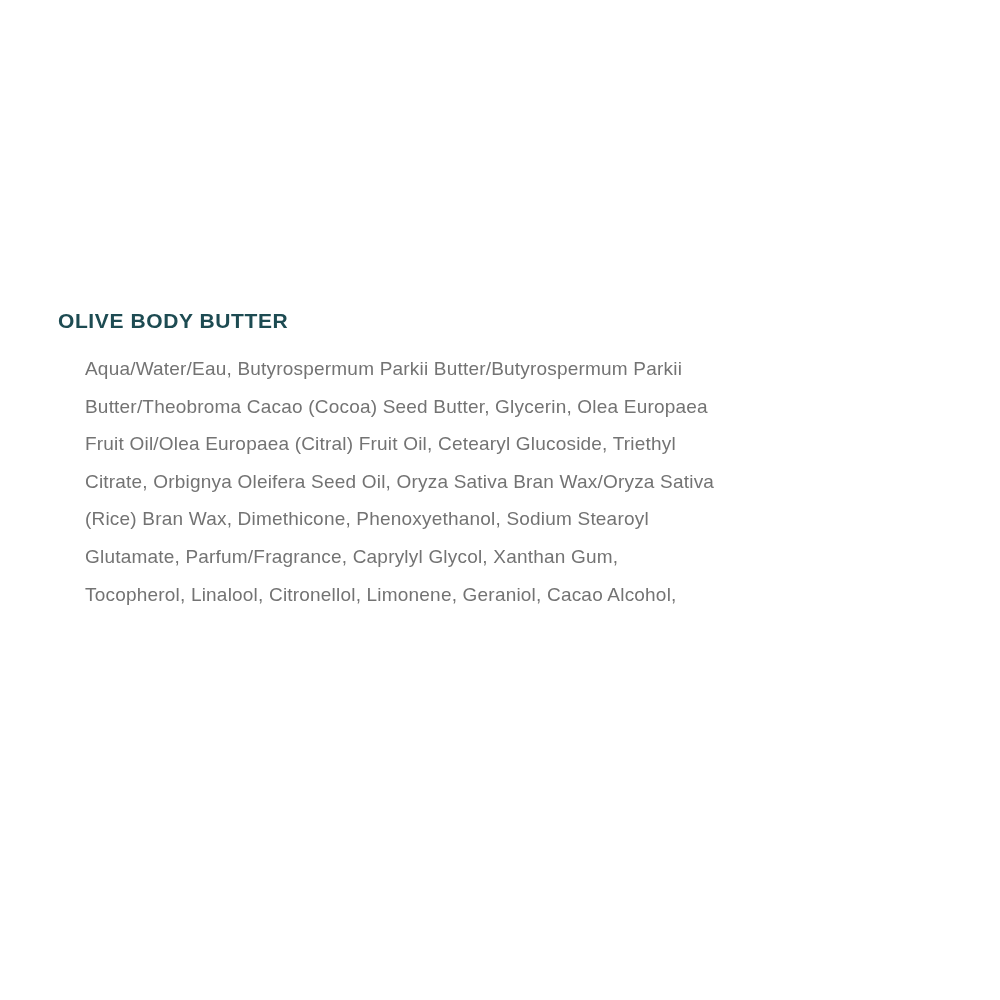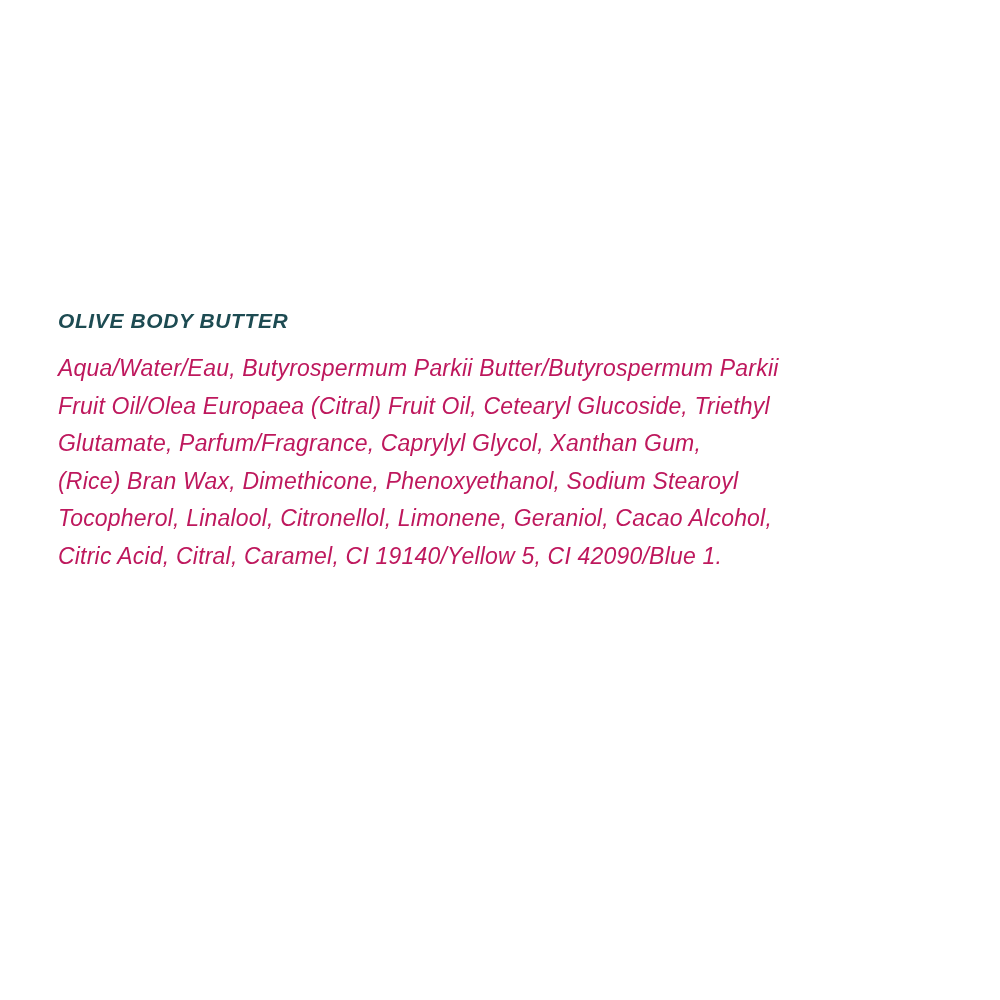--- a/index.html
+++ b/index.html
@@ -10,57 +10,58 @@
     background: #ffffff;
     font-family: "Liberation Sans", sans-serif;
     overflow: hidden;
   }
 
   .page {
     position: relative;
     width: 1000px;
     height: 1000px;
     background: #ffffff;
-    font-style: italic;
   }
 
   .ingredients-section {
     position: absolute;
     left: 58px;
     top: 308px;
     width: 885px;
   }
 
   .product-title {
     font-size: 21px;
     font-weight: 700;
     line-height: 26px;
     letter-spacing: 0.6px;
     color: #1d4b52;
     margin-bottom: 16px;
   }
 
   .ingredients .line {
-    font-size: 23px;
+    font-size: 19px;
     font-weight: 400;
     line-height: 37.6px;
     letter-spacing: 0.2px;
-    color: #be185d;
+    color: #737373;
     white-space: nowrap;
+    margin-left: 27px;
   }
 </style>
 </head>
 <body>
 
 <div class="page">
   <section class="ingredients-section">
     <h1 class="product-title">OLIVE BODY BUTTER</h1>
 
     <div class="ingredients">
       <div class="line">Aqua/Water/Eau, Butyrospermum Parkii Butter/Butyrospermum Parkii</div>
+      <div class="line">Butter/Theobroma Cacao (Cocoa) Seed Butter, Glycerin, Olea Europaea</div>
       <div class="line">Fruit Oil/Olea Europaea (Citral) Fruit Oil, Cetearyl Glucoside, Triethyl</div>
+      <div class="line">Citrate, Orbignya Oleifera Seed Oil, Oryza Sativa Bran Wax/Oryza Sativa</div>
+      <div class="line">(Rice) Bran Wax, Dimethicone, Phenoxyethanol, Sodium Stearoyl</div>
       <div class="line">Glutamate, Parfum/Fragrance, Caprylyl Glycol, Xanthan Gum,</div>
-      <div class="line">(Rice) Bran Wax, Dimethicone, Phenoxyethanol, Sodium Stearoyl</div>
       <div class="line">Tocopherol, Linalool, Citronellol, Limonene, Geraniol, Cacao Alcohol,</div>
-      <div class="line">Citric Acid, Citral, Caramel, CI 19140/Yellow 5, CI 42090/Blue 1.</div>
     </div>
   </section>
 </div>
 
 </body></html>

